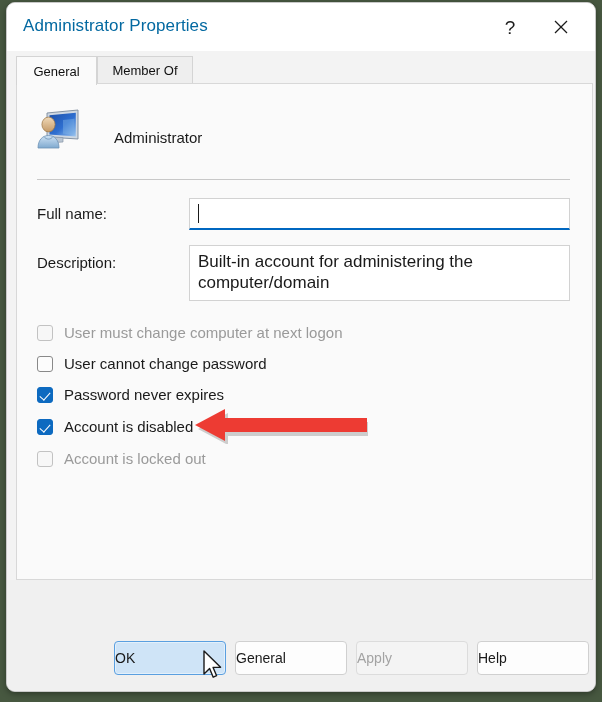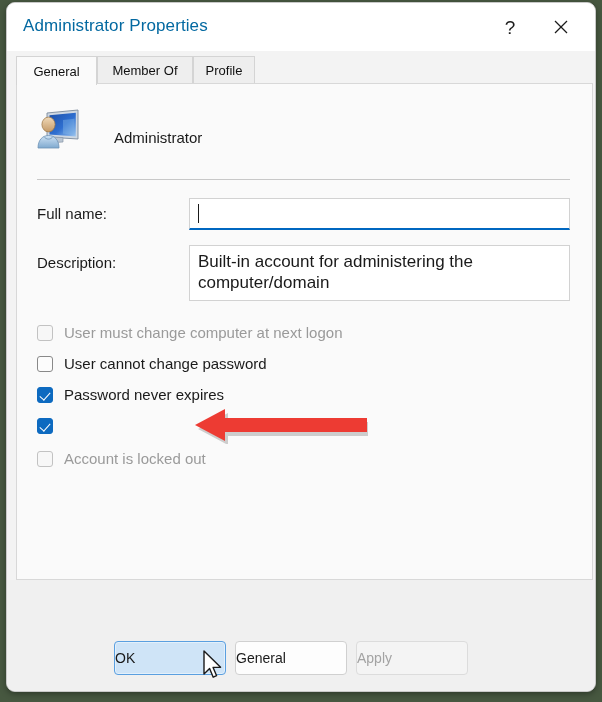--- a/index.html
+++ b/index.html
@@ -294,23 +294,20 @@
         </svg>
       </div>
     </div>
 
     <div class="tabstrip">
       <div class="tab active" style="left:9px; width:81px;">
         <span>General</span>
       </div>
       <div class="tab" style="left:90px; width:96px;">
         <span>Member Of</span>
-      </div>
-      <div class="tab" style="left:186px; width:62px;">
-        <span>Profile</span>
       </div>
     </div>
 
     <div class="panel">
 
       <svg class="acct-icon" viewBox="0 0 48 48">
         <defs>
           <linearGradient id="scr" x1="0" y1="0" x2="1" y2="1">
             <stop offset="0%" stop-color="#1d4fa8"></stop>
             <stop offset="55%" stop-color="#2f6fd0"></stop>
@@ -361,38 +358,42 @@
         <span class="cblabel">User cannot change password</span>
       </div>
 
       <div class="cbrow" style="top:302px;">
         <span class="cbox checked"></span>
         <span class="cblabel">Password never expires</span>
       </div>
 
       <div class="cbrow" style="top:334px;">
         <span class="cbox checked"></span>
+        <span class="cblabel">Account is disabled</span>
       </div>
 
       <div class="cbrow" style="top:366px;">
         <span class="cbox dim"></span>
         <span class="cblabel dim">Account is locked out</span>
       </div>
     </div>
 
     <div class="footer"></div>
 
     <div class="btn primary" style="left:107px;">
       <span>OK</span>
     </div>
     <div class="btn" style="left:228px;">
       <span>General</span>
     </div>
     <div class="btn disabled" style="left:349px;">
       <span>Apply</span>
+    </div>
+    <div class="btn" style="left:470px;">
+      <span>Help</span>
     </div>
   </div>
 
   <svg class="arrow" viewBox="0 0 175 40">
     <g transform="translate(2,3)">
       <path d="M0 18 L30 2 L30 11 L172 11 L172 25 L30 25 L30 34 Z" fill="rgba(0,0,0,0.18)" transform="translate(3,4)"></path>
       <path d="M0 18 L30 2 L30 11 L172 11 L172 25 L30 25 L30 34 Z" fill="#ed3b33"></path>
     </g>
   </svg>
 

